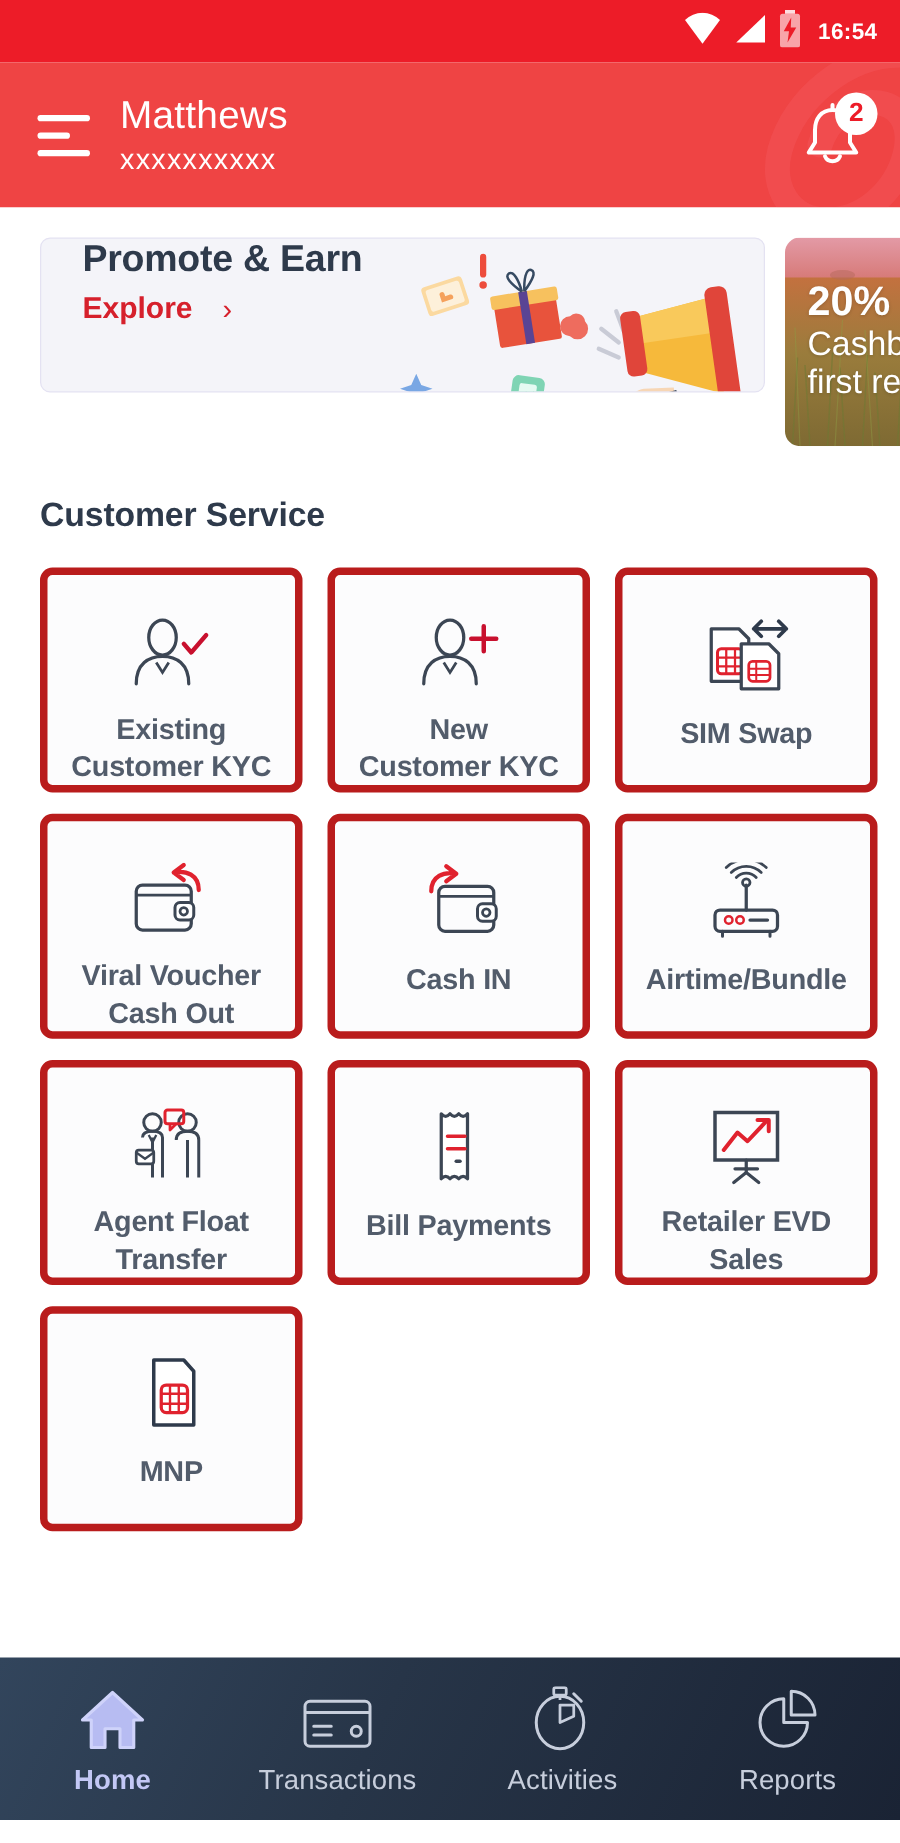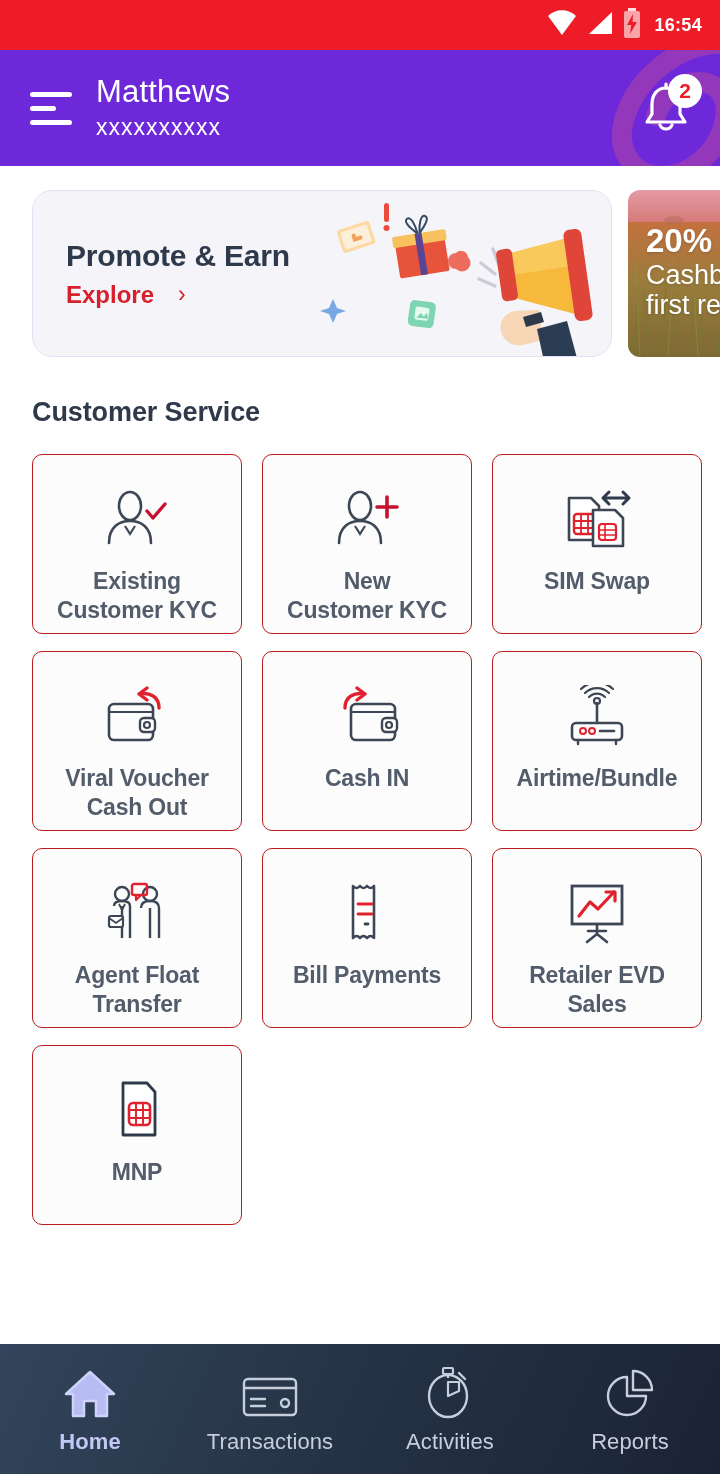--- a/index.html
+++ b/index.html
@@ -18,21 +18,21 @@
     padding-right:18px; gap:9px;
   }
   .sb-icon{ display:block; }
   .sb-time{
     color:#fff; font-size:18px; font-weight:bold; letter-spacing:0.3px;
     margin-left:4px; line-height:1;
   }
 
   
   .header{
-    height:116px; background:#6d28d9; position:relative; overflow:hidden;
+    height:116px; background:#ef4444; position:relative; overflow:hidden;
     display:flex; align-items:center; padding:0 18px 0 30px;
   }
   .swoosh{
     position:absolute; right:-40px; top:-14px; width:190px; height:175px;
     opacity:.5; pointer-events:none;
   }
   .hamburger{
     width:42px; display:flex; flex-direction:column; gap:9px;
     cursor:pointer; flex:0 0 auto; z-index:2;
   }
@@ -65,24 +65,24 @@
   .content{
     position:absolute; top:166px; left:0; right:0; bottom:130px;
     background:#fff; overflow:hidden;
   }
 
   
   .banner-rail{
     display:flex; gap:16px; padding:24px 0 0 32px;
   }
   .banner-promote{
-    flex:0 0 580px; height:167px;
-    background:#F4F4F9; border:1px solid #E4E2F2; border-radius:20px;
+    flex:0 0 580px; height:124px;
+    background:#F4F4F9; border:1px solid #E4E2F2; border-radius:8px;
     position:relative; overflow:hidden; display:flex; flex-direction:column;
-    justify-content:center; padding-left:33px;
+    padding-left:33px;
   }
   .banner-title{
     font-size:30px; font-weight:bold; color:#2E3A4B; letter-spacing:-.2px;
   }
   .banner-link{
     margin-top:8px; font-size:24px; font-weight:bold; color:#D6202C;
     display:flex; align-items:center; gap:24px; cursor:pointer;
   }
   .banner-link .chev{ font-size:23px; font-weight:400; }
   .banner-art{ position:absolute; right:0; top:0; width:300px; height:167px; }
@@ -105,35 +105,35 @@
     padding:40px 0 0 32px; letter-spacing:-.1px;
   }
 
   
   .grid{
     display:grid; grid-template-columns:repeat(3,210px);
     gap:17px 20px; padding:26px 0 0 32px;
   }
   .tile{
     height:180px; background:#FCFCFD;
-    border:1px solid #b91c1c; border-radius:10px;
+    border:6px solid #b91c1c; border-radius:10px;
     display:flex; flex-direction:column; align-items:center;
     justify-content:flex-start; padding-top:28px; cursor:pointer;
   }
   .tile-icon{
     height:72px; display:flex; align-items:center; justify-content:center;
   }
   .tile-label{
     margin-top:12px; text-align:center; font-size:23px; font-weight:bold;
     color:#525C6B; line-height:1.28; padding:0 6px; letter-spacing:-.2px;
   }
 
   
   .bottomnav{
-    position:absolute; left:0; right:0; bottom:0; height:130px;
+    position:absolute; left:0; right:0; bottom:18px; height:130px;
     background:linear-gradient(115deg,#32455C 0%,#273548 42%,#1A2334 100%);
     display:flex; align-items:center;
   }
   .nav-item{
     flex:1; display:flex; flex-direction:column; align-items:center;
     justify-content:center; gap:10px; cursor:pointer; padding-top:4px;
   }
   .nav-icon{ height:52px; display:flex; align-items:flex-end; justify-content:center; }
   .nav-label{ font-size:22px; color:#C7CEDC; letter-spacing:.1px; }
   .nav-item.active .nav-label{ color:#C3C8F5; font-weight:bold; }

